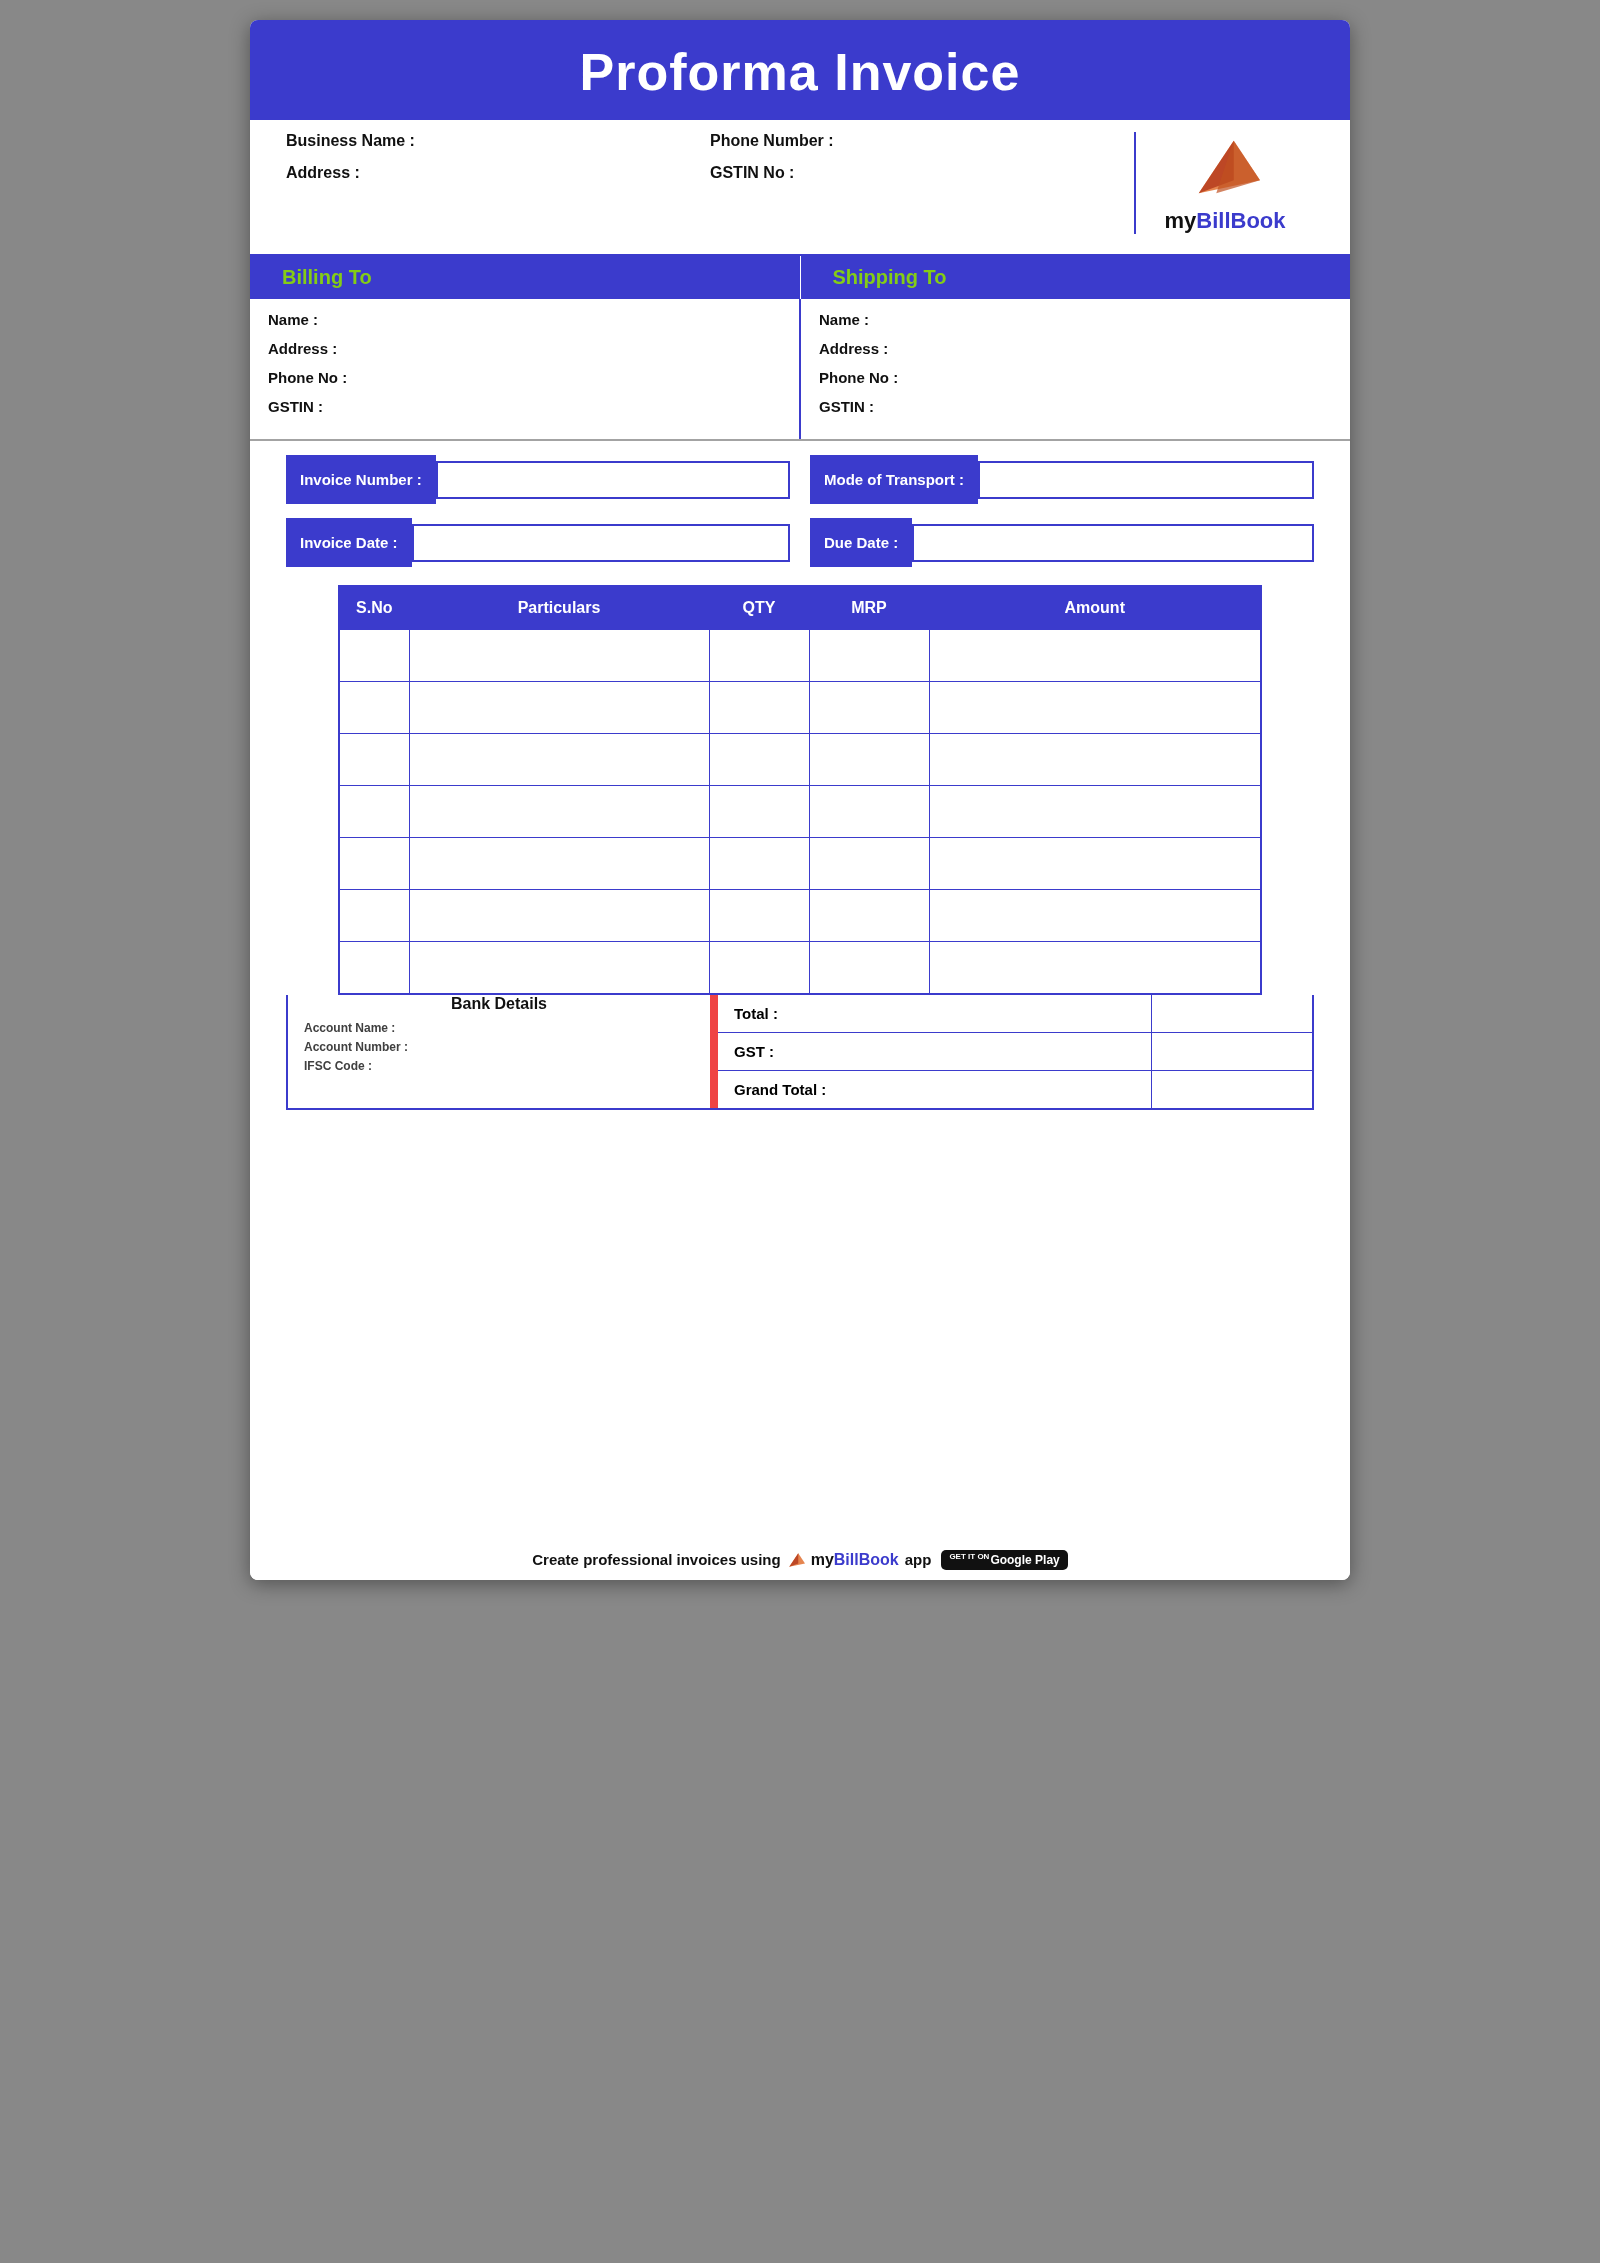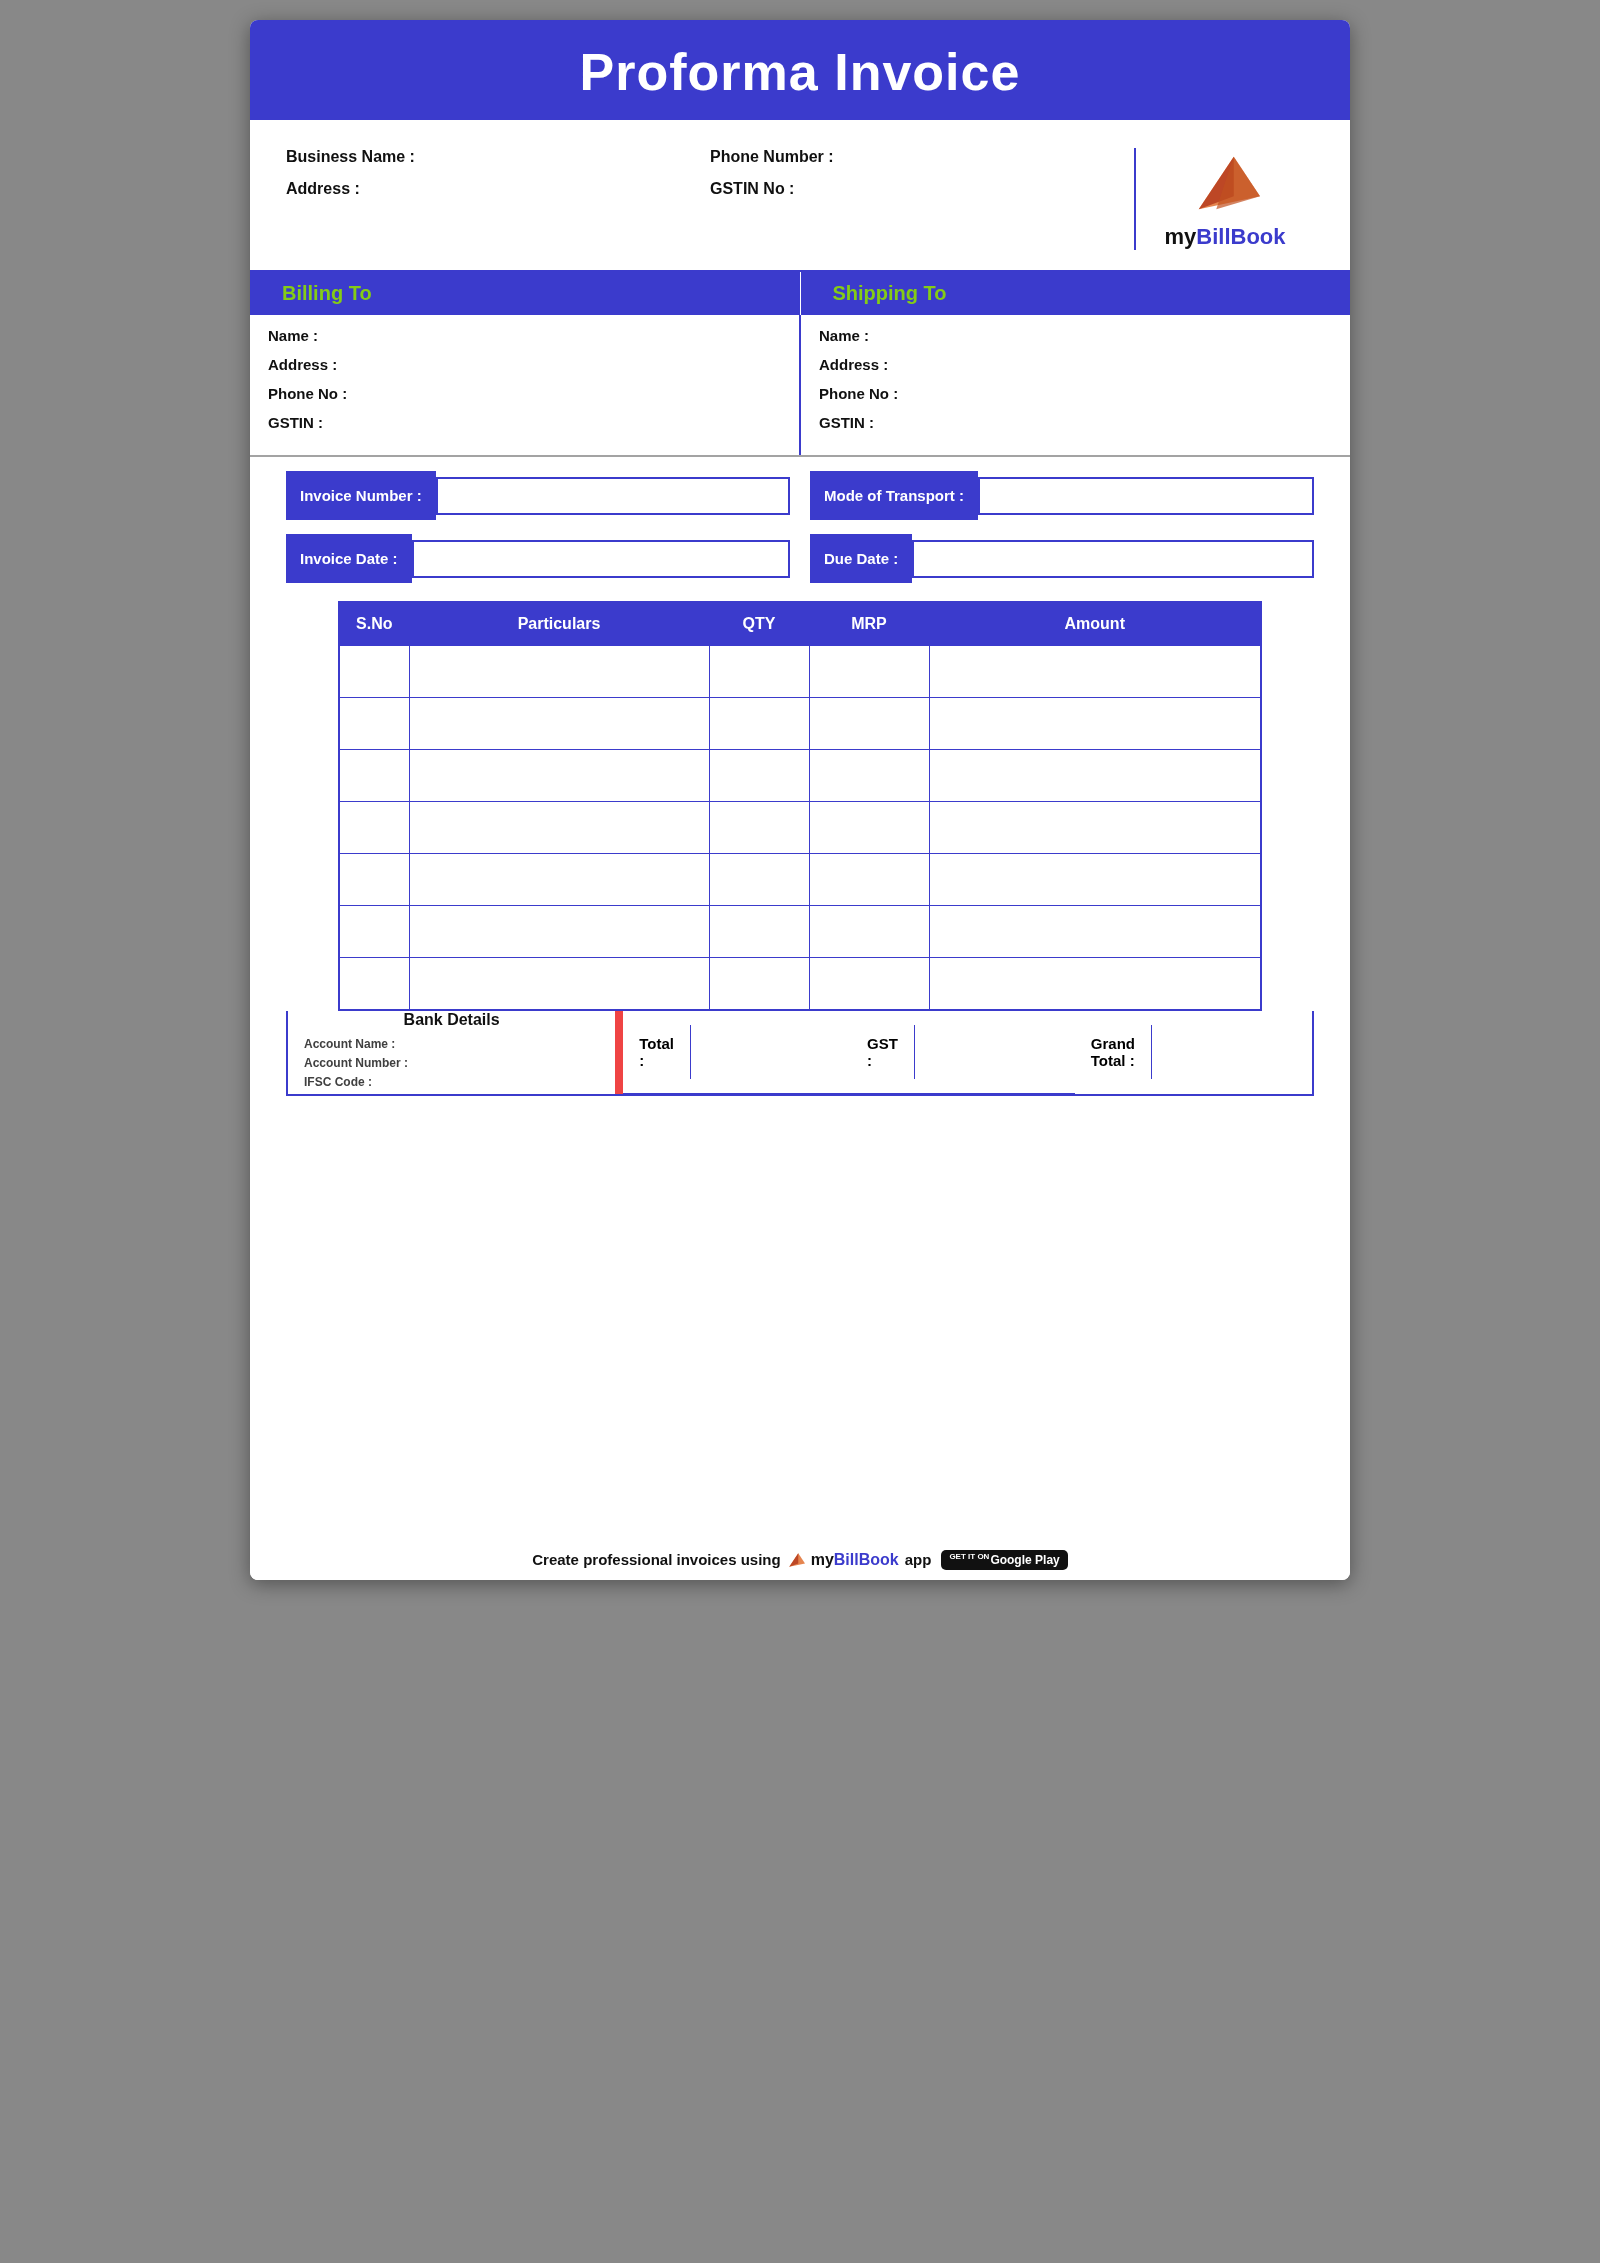--- a/index.html
+++ b/index.html
@@ -28,21 +28,21 @@
       padding: 22px 0 18px;
     }
     .header-title h1 {
       color: #fff;
       font-size: 52px;
       font-weight: 900;
       letter-spacing: 1px;
     }
     .business-section {
       display: flex;
-      padding: 28px 36px 20px;
+      padding: 12px 36px 20px;
       border-bottom: 2px solid #3b3bcc;
     }
     .business-left {
       flex: 1;
     }
     .business-middle {
       flex: 1;
     }
     .business-right {
       width: 180px;
@@ -180,21 +180,21 @@
     }
     .bank-details-col .bank-field {
       font-size: 12px;
       font-weight: bold;
       color: #404040;
       margin-bottom: 5px;
     }
     .totals-col {
       flex: 1;
       display: flex;
-      flex-direction: row;
+      flex-direction: column;
       border-radius: 31px;
     }
     .total-row {
       display: flex;
       align-items: center;
       border-bottom: 1px solid #3b3bcc;
       flex: 1;
     }
     .total-row:last-child {
       border-bottom: none;

